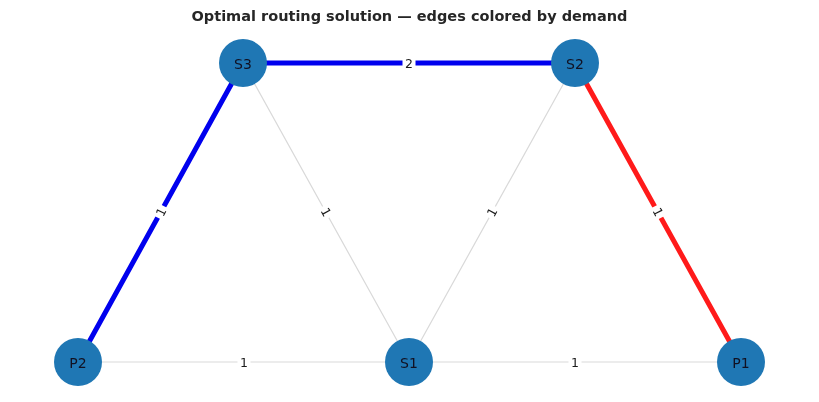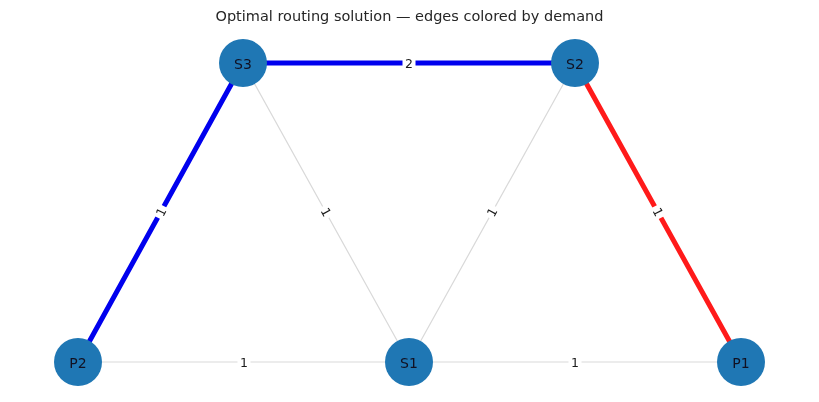--- a/index.html
+++ b/index.html
@@ -18,20 +18,21 @@
   #chart-title {
     position: absolute;
     top: 8px;
     left: 0;
     width: 819px;
     text-align: center;
     font-size: 14.5px;
     color: #262626;
     font-family: "DejaVu Sans", sans-serif;
     white-space: nowrap;
+    font-weight: bold;
   }
   #graph-svg {
     position: absolute;
     top: 0;
     left: 0;
     width: 819px;
     height: 402px;
   }
   .node-circle { stroke: none; }
   .node-label {

